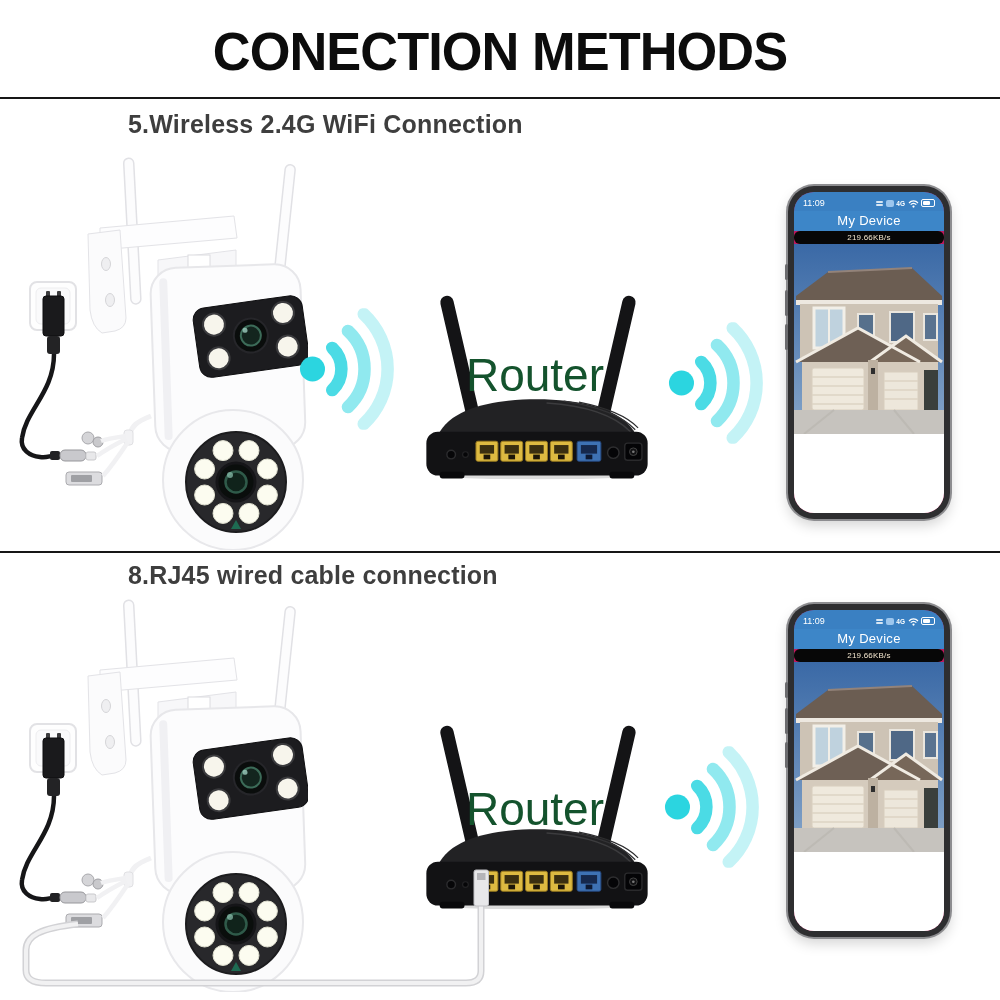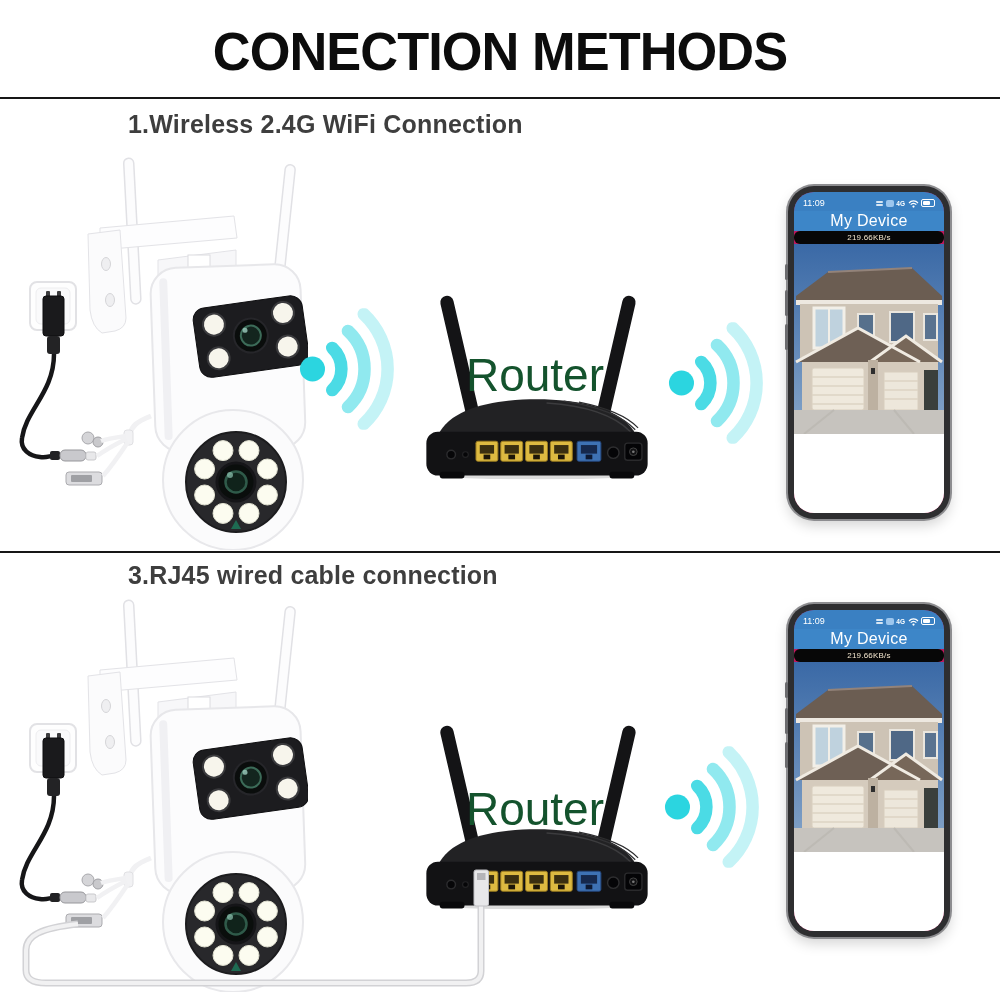--- a/index.html
+++ b/index.html
@@ -55,21 +55,21 @@
   }
   .st-right{display:flex;align-items:center;gap:2.5px;}
   .mini-lines{display:inline-flex;flex-direction:column;gap:1px;}
   .mini-lines i{display:block;width:7px;height:2px;background:rgba(255,255,255,.8);border-radius:1px;}
   .blue-badge{display:inline-block;width:8px;height:7px;background:#9cc6ee;border-radius:2px;}
   .net-4g{font-size:6.5px;font-weight:700;letter-spacing:0;}
   .batt{display:inline-block;width:12px;height:6.5px;border:1px solid #fff;border-radius:2px;position:relative;}
   .batt::after{content:"";position:absolute;left:1px;top:1px;bottom:1px;width:7px;background:#fff;border-radius:1px;}
   .app-header{
     height:20px;flex:0 0 20px;background:#3d86c8;color:#fff;text-align:center;
-    font-size:16px;line-height:19px;letter-spacing:.3px;
+    font-size:13px;line-height:19px;letter-spacing:.3px;
   }
   .rate-bar{
     height:13px;flex:0 0 13px;background:#070707;color:#f4e7cf;text-align:center;
     font-size:8px;line-height:13px;letter-spacing:.2px;border-radius:6px;
   }
   .feed{flex:0 0 190px;height:190px;}
   .feed svg{display:block;width:100%;height:100%;}
   .blank{flex:1;background:#fff;}
 </style>
 </head>
@@ -230,21 +230,21 @@
     </symbol>
   </defs>
 </svg>
 
 <div class="canvas">
 
   <h1 class="page-title">CONECTION METHODS</h1>
   <div class="rule rule-top"></div>
 
   <section>
-    <h2 class="sec-heading sec1-heading">1.Wireless 2.4G WiFi Connection</h2>
+    <h2 class="sec-heading sec1-heading">5.Wireless 2.4G WiFi Connection</h2>
 
     <div class="placed cam1">
       <svg viewBox="0 0 300 400">
           <use href="#sym-camera"></use>
         </svg>
     </div>
 
     <div class="placed wifi1a">
       <svg viewBox="0 0 110 126">
           <use href="#sym-wifi"></use>
@@ -293,21 +293,21 @@
             </svg>
         </div>
         <div class="blank"></div>
       </div>
     </div>
   </section>
 
   <div class="rule rule-mid"></div>
 
   <section>
-    <h2 class="sec-heading sec2-heading">3.RJ45 wired cable connection</h2>
+    <h2 class="sec-heading sec2-heading">8.RJ45 wired cable connection</h2>
 
     <div class="placed cam2">
       <svg viewBox="0 0 300 400">
           <use href="#sym-camera"></use>
         </svg>
     </div>
 
     <div class="placed router2">
       <svg viewBox="0 0 260 200">
           <use href="#sym-router"></use>

